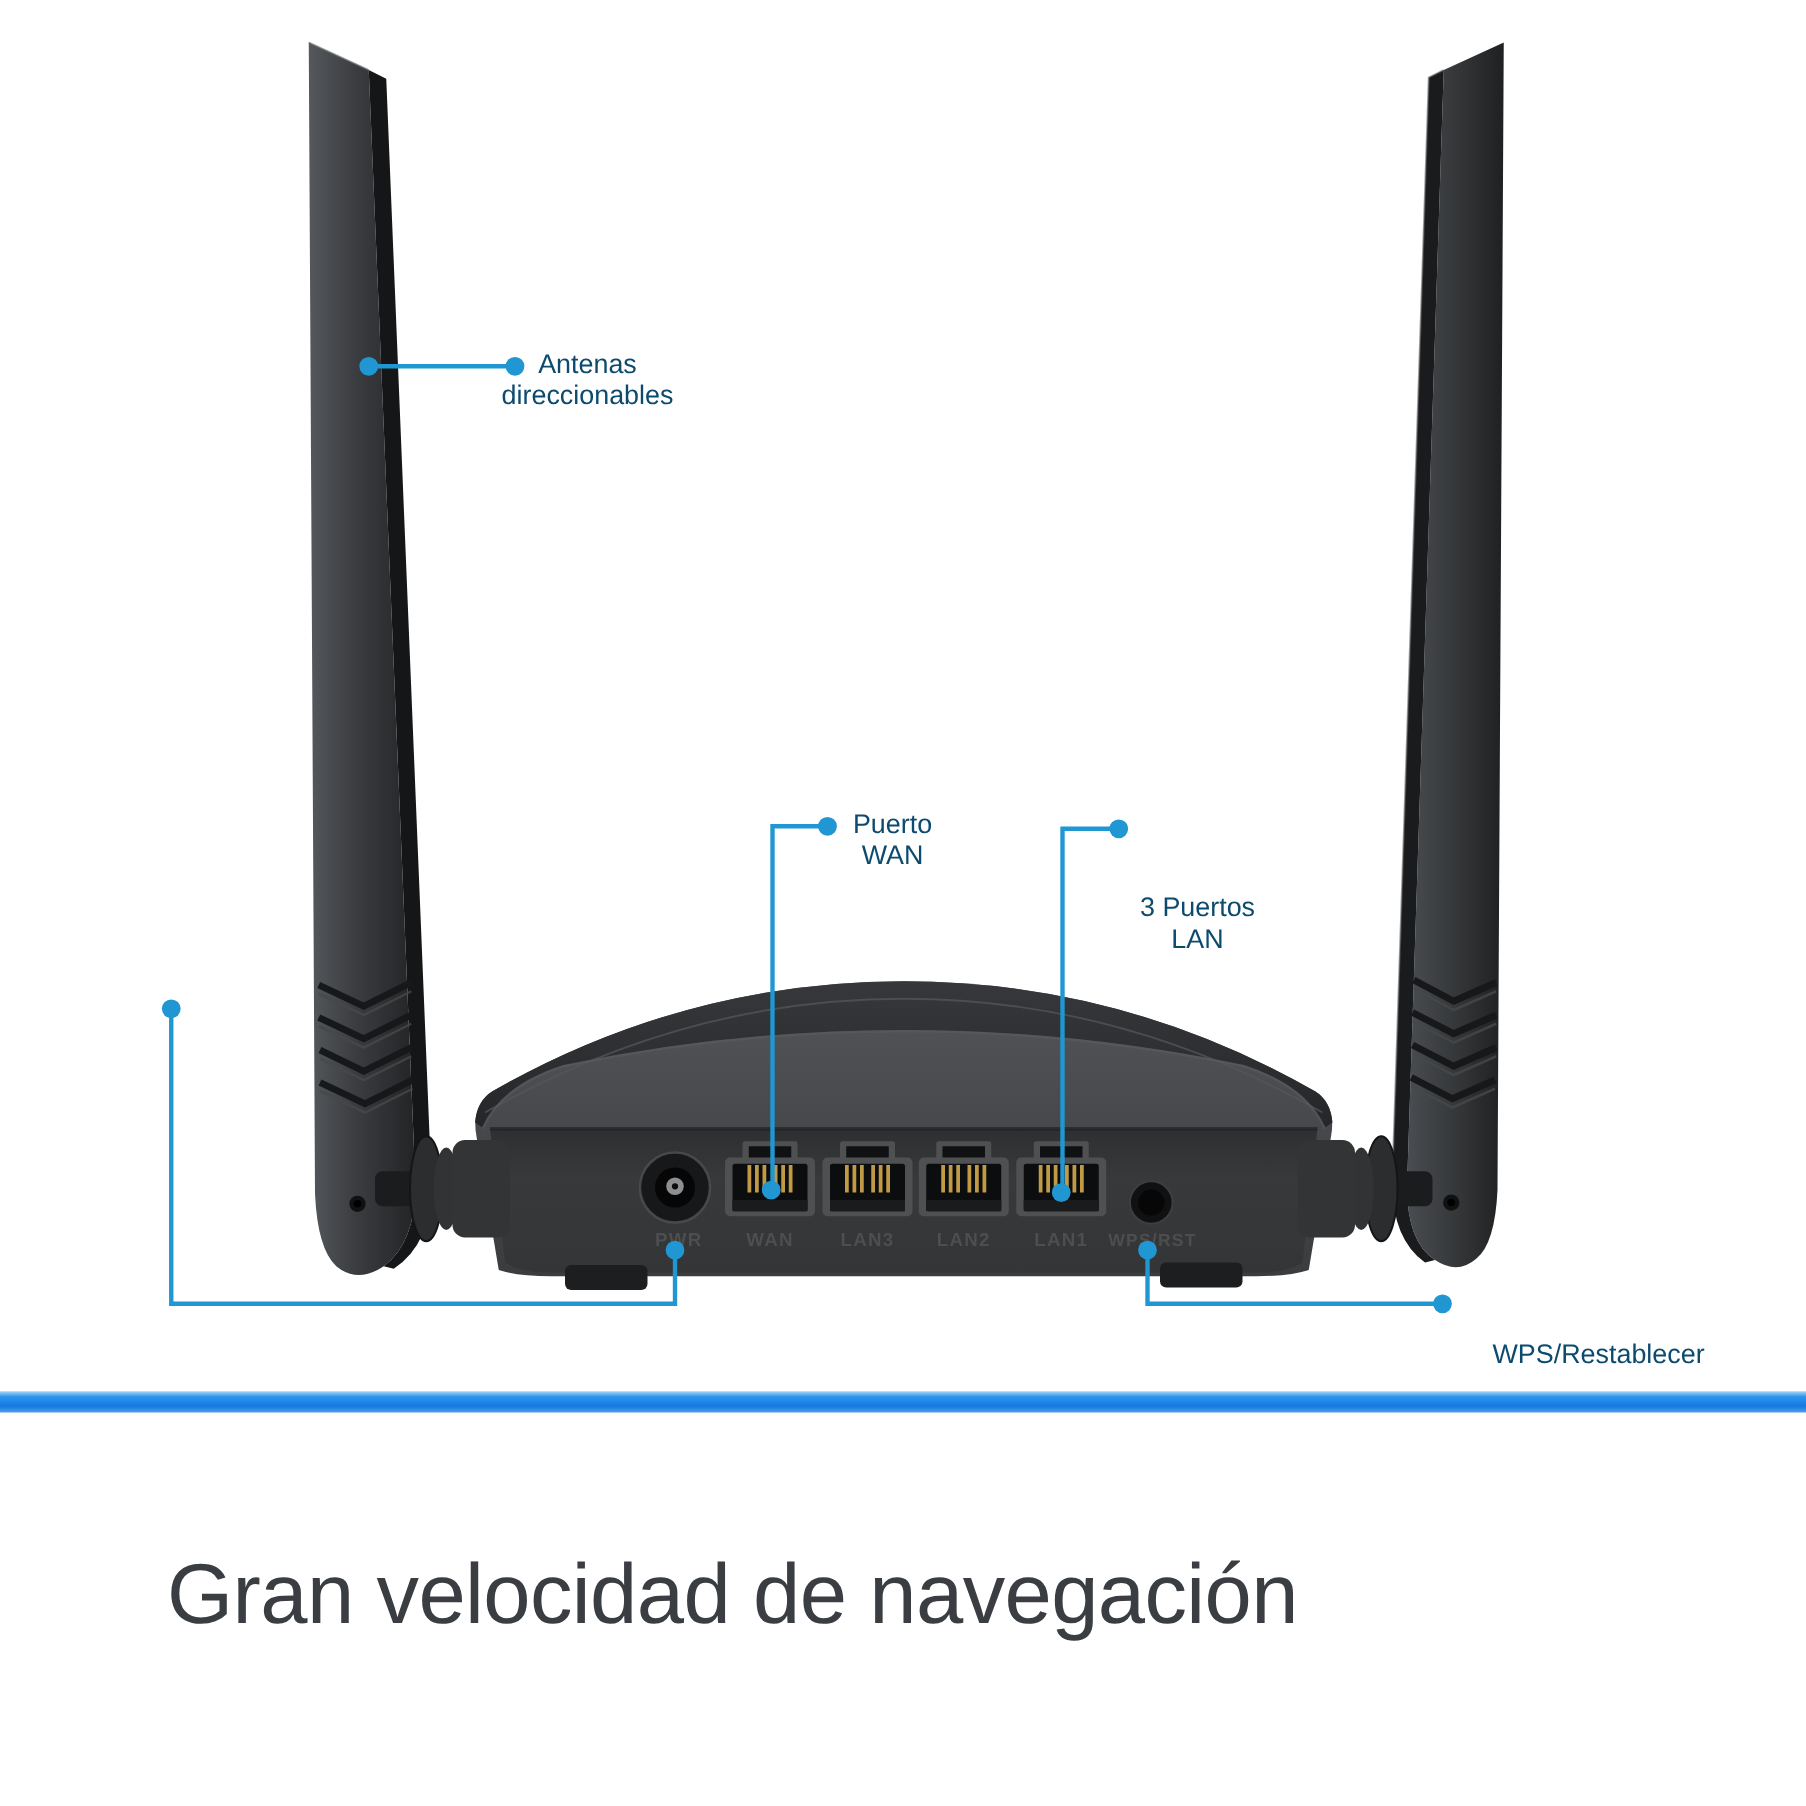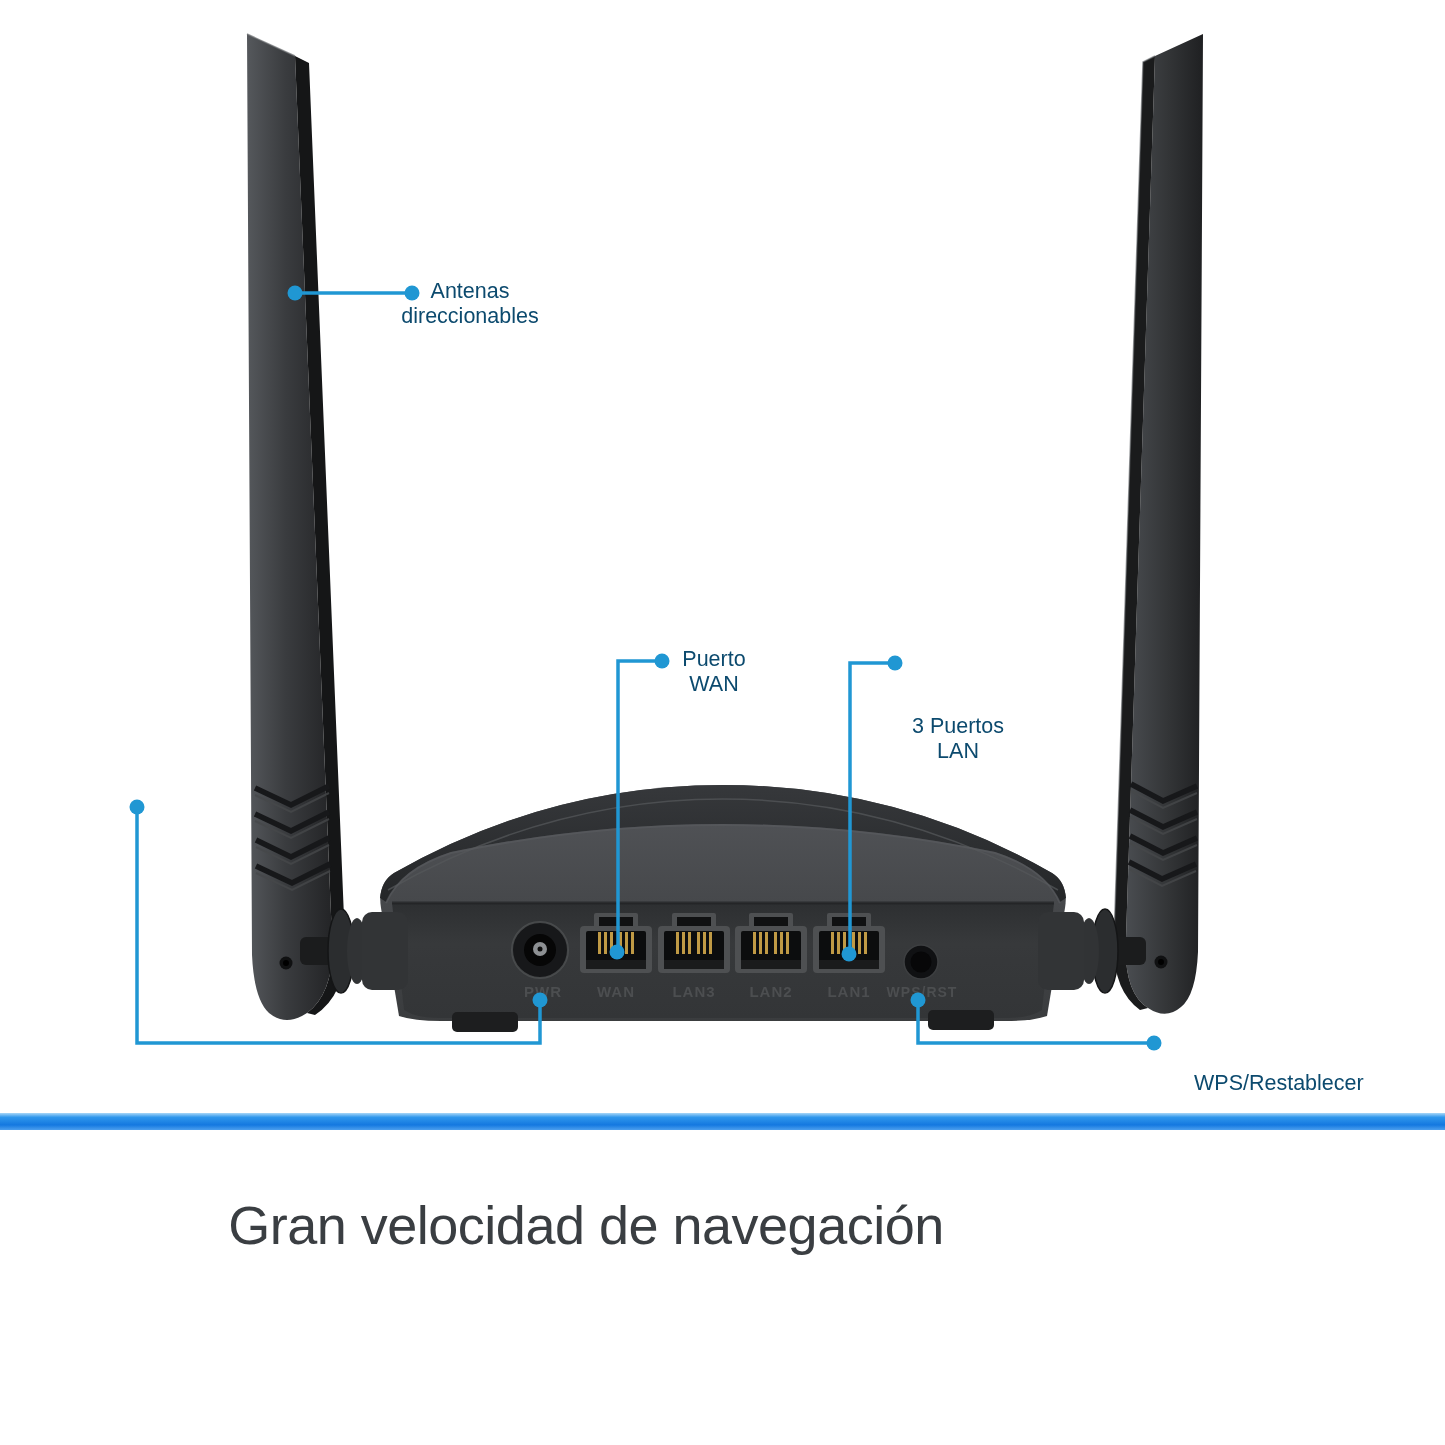--- a/index.html
+++ b/index.html
@@ -20,23 +20,23 @@
     white-space:nowrap;
   }
   .callout-label div{white-space:nowrap;}
   .divider-bar{
     position:absolute;
     left:0;top:1113px;width:1445px;height:17px;
     background:linear-gradient(180deg,#a8d7f8 0%,#2f97ec 25%,#1478e0 70%,#4c9fee 100%);
   }
   .headline{
     position:absolute;
-    left:0;top:1188px;width:1172px;
+    left:0;top:1238px;width:1172px;
     text-align:center;
-    font-size:54px;
+    font-size:68px;
     line-height:74px;
     font-weight:500;
     letter-spacing:-0.5px;
     color:#3a3e42;
   }
 </style>
 </head>
 <body>
 
 <div class="canvas">

